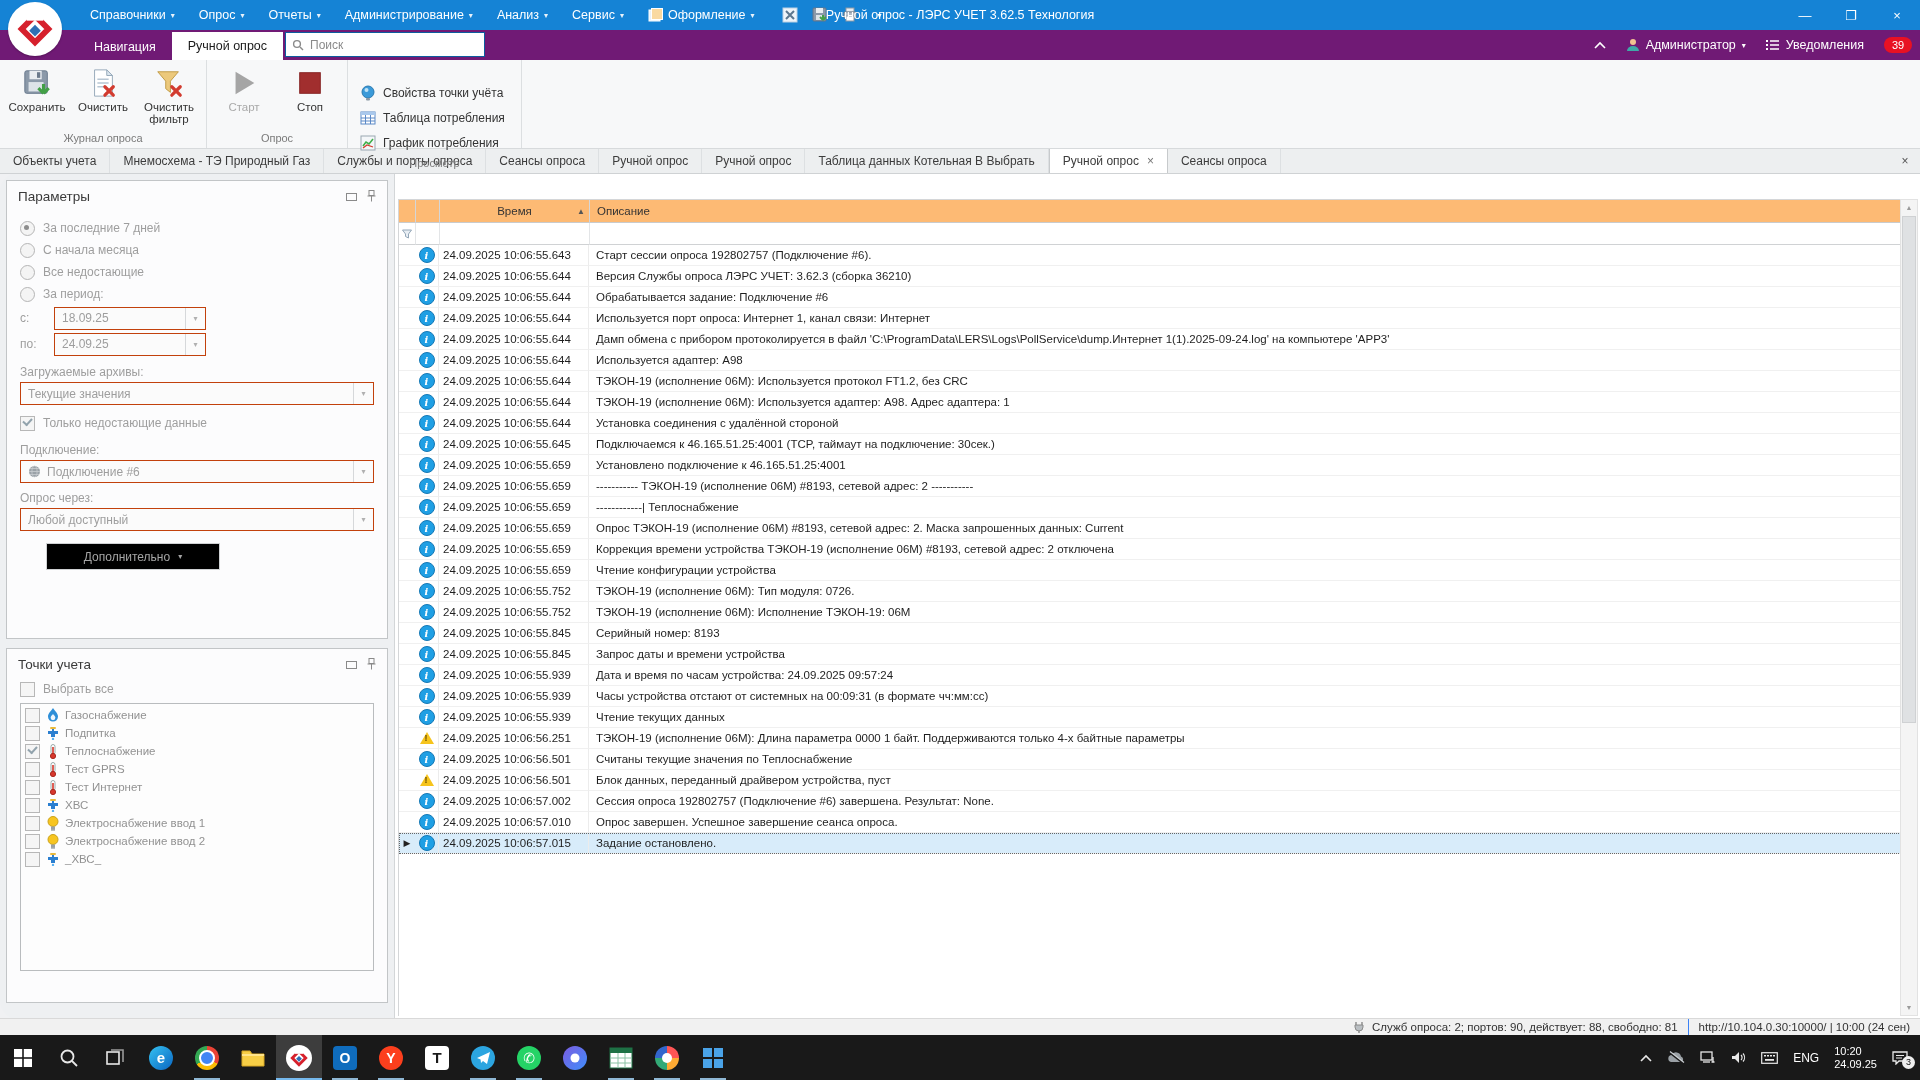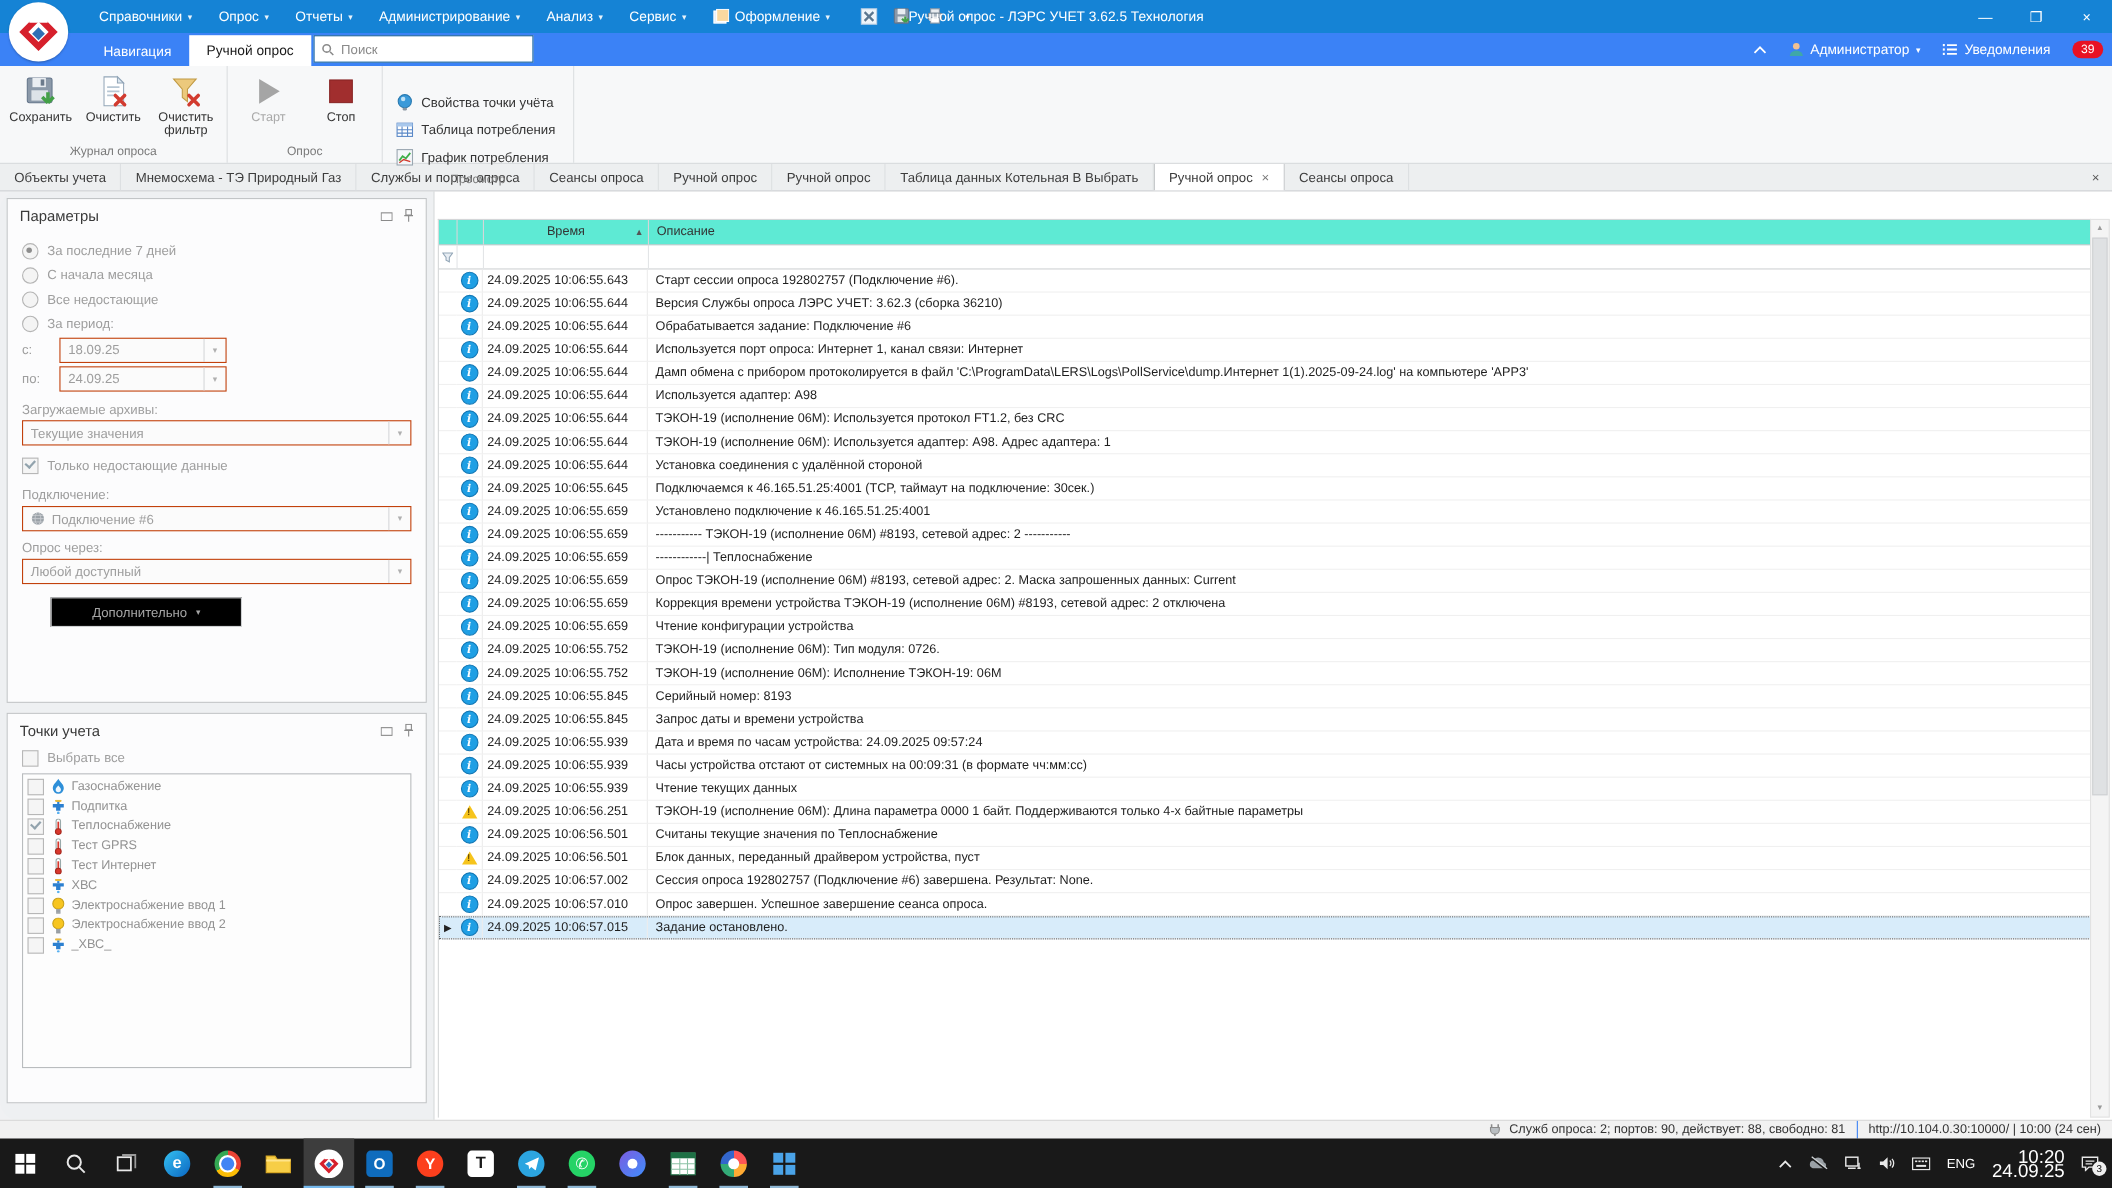--- a/index.html
+++ b/index.html
@@ -14,21 +14,21 @@
   .menubar{display:flex;align-items:center;margin-left:78px;height:100%;}
   .menu-item{display:flex;align-items:center;gap:5px;padding:0 12px;height:100%;cursor:default;font-size:12.5px;}
   .menu-item .caret{font-size:8px;opacity:.9;}
   .qat{display:flex;align-items:center;gap:4px;margin-left:10px;}
   .qat-btn{width:26px;height:24px;display:flex;align-items:center;justify-content:center;}
   .win-title{position:absolute;left:50%;top:0;transform:translateX(-50%);height:30px;line-height:30px;font-size:12.5px;white-space:nowrap;}
   .win-controls{position:absolute;right:0;top:0;display:flex;height:30px;}
   .win-btn{width:46px;height:30px;display:flex;align-items:center;justify-content:center;font-size:13px;}
 
   
-  .navrow{position:absolute;top:30px;left:0;right:0;height:30px;background:#3b82f6;display:flex;align-items:flex-end;color:#fff;z-index:10;}
+  .navrow{position:absolute;top:30px;left:0;right:0;height:30px;background:#701a75;display:flex;align-items:flex-end;color:#fff;z-index:10;}
   .nav-tabs{display:flex;align-items:flex-end;margin-left:78px;height:100%;}
   .nav-tab{padding:0 16px;height:26px;line-height:26px;font-size:12.5px;}
   .nav-tab.active{background:#fff;color:#1a1a1a;height:28px;line-height:28px;}
   .searchbox{display:flex;align-items:center;gap:6px;background:#fff;border:1px solid #0d5c9e;height:23px;width:186px;margin:0 0 3px 2px;padding:0 6px;color:#8a8a8a;}
   .nav-right{margin-left:auto;display:flex;align-items:center;gap:20px;padding-right:8px;height:100%;}
   .nav-right .item{display:flex;align-items:center;gap:6px;font-size:12.5px;}
   .badge{background:#e81123;color:#fff;min-width:20px;height:16px;border-radius:8px;display:flex;align-items:center;justify-content:center;font-size:11px;padding:0 4px;}
 
   
   .ribbon{position:absolute;top:60px;left:0;right:0;height:88px;background:#f7f8f9;border-bottom:1px solid #d7dadc;display:flex;z-index:5;}
@@ -77,21 +77,21 @@
   
   .log{position:absolute;left:394px;top:0;right:0;bottom:0;background:#fff;border-left:1px solid #d3d6d8;}
   .log-caption{position:absolute;top:8px;left:8px;right:24px;display:flex;align-items:center;gap:8px;color:#737373;margin-top:22px;}
   .log-caption .line{flex:1;border-top:1px solid #a9acae;margin-top:2px;}
   .grid{position:absolute;left:3px;top:26px;right:19px;bottom:3px;border-top:1px solid #d4d6d8;border-left:1px solid #d4d6d8;overflow:hidden;background:#fff;}
   .g-row{display:flex;align-items:stretch;}
   .c-ind{width:16px;flex:none;display:flex;align-items:center;justify-content:center;}
   .c-icon{width:23px;flex:none;display:flex;align-items:center;justify-content:center;}
   .c-time{width:141px;flex:none;display:flex;align-items:center;padding:0 4px;white-space:nowrap;font-size:11.5px;}
   .c-desc{flex:1;display:flex;align-items:center;padding:0 7px;white-space:nowrap;overflow:hidden;font-size:11.5px;}
-  .g-head{height:23px;background:#5eead4;color:#333;}
+  .g-head{height:23px;background:#fdba74;color:#333;}
   .g-head>div{border-right:1px solid #d4d6d8;border-bottom:1px solid #c9cbcd;}
   .g-head .c-time{justify-content:center;position:relative;}
   .sort-arrow{position:absolute;right:4px;top:7px;font-size:8px;color:#555;}
   .g-filter{height:22px;background:#fff;}
   .g-filter>div{border-right:1px solid #e3e5e7;border-bottom:1px solid #d0d2d4;}
   .log-row{height:21px;color:#1e1e1e;}
   .log-row>div{border-bottom:1px solid #f0f0f0;}
   .log-row .c-time{border-left:1px solid #ececec;border-right:1px solid #ececec;}
   .log-row.selected{background:#d8ecfa;outline:1px dotted #666;outline-offset:-1px;}
   .ico-info{width:14px;height:14px;border-radius:50%;background:#1f9fe4;border:1px solid #1478b5;color:#fff;
@@ -112,21 +112,21 @@
 
   
   .taskbar{position:absolute;left:0;right:0;bottom:0;height:45px;background:#191919;display:flex;align-items:stretch;color:#fff;z-index:40;}
   .tb-app{width:46px;display:flex;align-items:center;justify-content:center;position:relative;}
   .tb-app.running::after{content:"";position:absolute;left:10px;right:10px;bottom:0;height:2px;background:#8fb7d4;}
   .tb-app.active{background:#3d3d3d;}
   .tb-app.active::after{content:"";position:absolute;left:0;right:0;bottom:0;height:2px;background:#76b9ed;}
   .tray{margin-left:auto;display:flex;align-items:center;gap:15px;padding-right:12px;}
   .tray .titem{display:flex;align-items:center;justify-content:center;}
   .tray-lang{font-size:12px;}
-  .tray-clock{text-align:right;font-size:17px;line-height:13px;}
+  .tray-clock{text-align:left;font-size:11px;line-height:13px;}
   .tray-note{position:relative;}
   .note-badge{position:absolute;right:-7px;bottom:-4px;width:13px;height:13px;border-radius:50%;background:#efefef;color:#111;
               font-size:9px;display:flex;align-items:center;justify-content:center;}
 </style>
 </head>
 <body>
 
 <div class="screen">
 
   <div class="titlebar">

